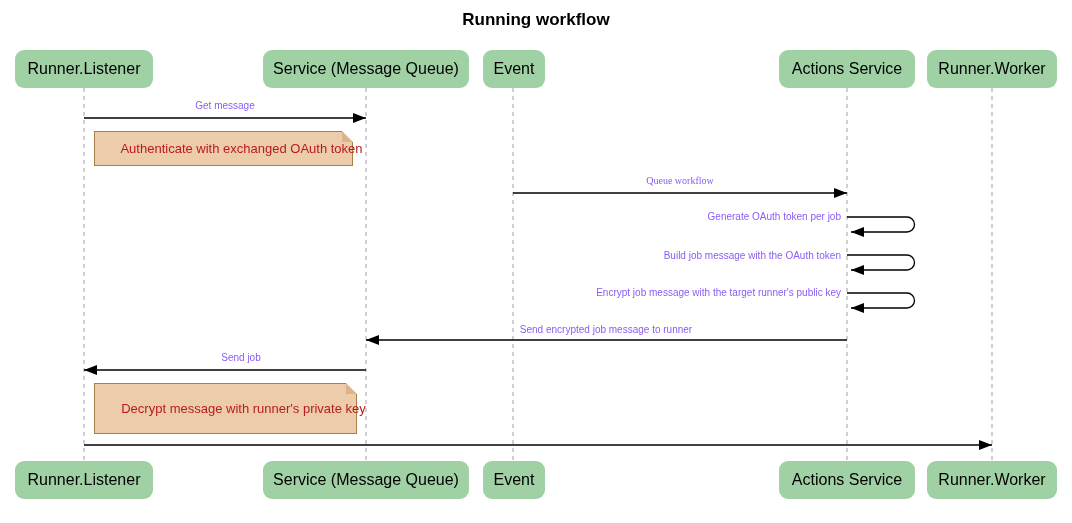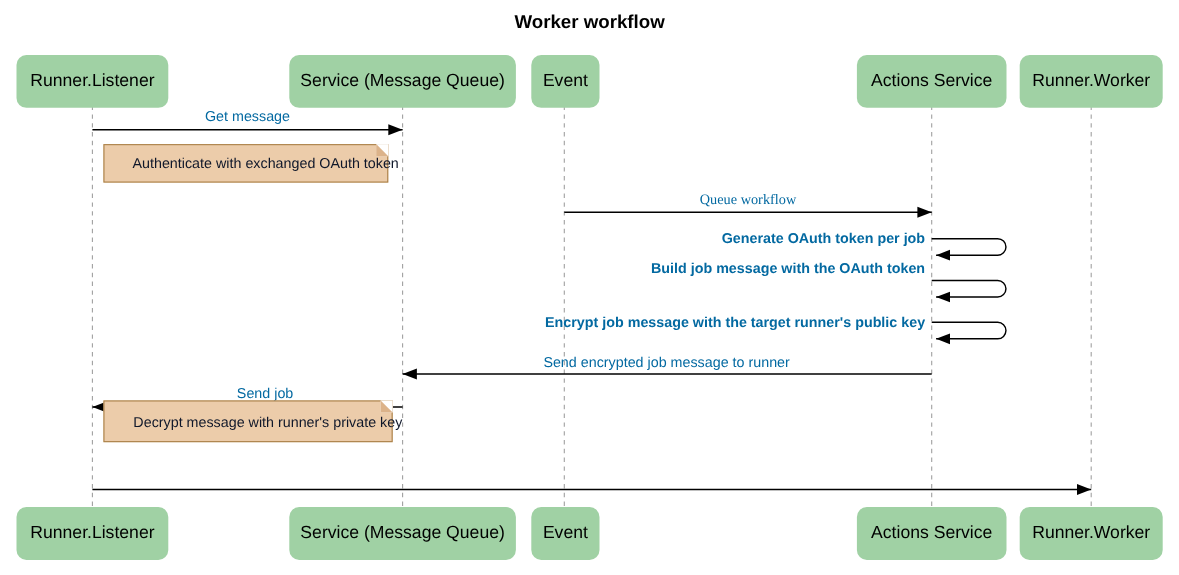--- a/index.html
+++ b/index.html
@@ -20,52 +20,52 @@
   }
   #title{
     position:absolute;top:10px;left:0;width:100%;
     text-align:center;font-size:17px;font-weight:bold;color:#000;
   }
   svg.layer{position:absolute;top:0;left:0;}
   .lifeline{stroke:var(--lifeline);stroke-width:1;stroke-dasharray:4 4;fill:none;}
   .msg-line{stroke:var(--arrow);stroke-width:1.3;fill:none;}
   #arrowhead path{fill:var(--arrow);}
   .actor{
-    position:absolute;height:48px;
+    position:absolute;height:38px;
     background:var(--actor-fill);
     border-radius:9px;
     display:flex;align-items:center;justify-content:center;
     font-size:16px;color:#000;white-space:nowrap;
   }
   .msg-label{
     position:absolute;height:16px;line-height:16px;
-    font-size:13px;color:#0369a1;white-space:nowrap;
+    font-size:10px;color:#8b5cf6;white-space:nowrap;
   }
   .msg-label.center{transform:translateX(-50%);}
-  .msg-label.right{transform:translateX(-100%);font-weight:bold;}
+  .msg-label.right{transform:translateX(-100%);}
   .note{
     position:absolute;box-sizing:border-box;
     background:var(--note-fill);
     border:1px solid var(--note-border);
     display:flex;align-items:center;justify-content:center;
-    font-size:13px;color:#0f172a;white-space:nowrap;padding-left:36px;
+    font-size:13px;color:#b91c1c;white-space:nowrap;padding-left:36px;
   }
   .note::after{
     content:"";position:absolute;top:-1px;right:-1px;
     width:0;height:0;
     border-top:11px solid var(--background);
     border-left:11px solid #dcb38a;
   }
 </style>
 </head>
 <body>
 
 <div id="diagram">
 
-  <div id="title">Worker workflow</div>
+  <div id="title">Running workflow</div>
 
   <svg class="layer" width="1072" height="523">
     <defs>
       <marker id="arrowhead" markerWidth="14" markerHeight="12" refX="13" refY="6" orient="auto" markerUnits="userSpaceOnUse">
         <path d="M0,1 L13,6 L0,11 Z"></path>
       </marker>
     </defs>
 
     <line class="lifeline" x1="84" y1="88" x2="84" y2="461"></line>
     <line class="lifeline" x1="366" y1="88" x2="366" y2="461"></line>
@@ -91,25 +91,25 @@
 
   <div class="actor" style="left:15px;top:461px;width:138px;">Runner.Listener</div>
   <div class="actor" style="left:263px;top:461px;width:206px;">Service (Message Queue)</div>
   <div class="actor" style="left:483px;top:461px;width:62px;">Event</div>
   <div class="actor" style="left:779px;top:461px;width:136px;">Actions Service</div>
   <div class="actor" style="left:927px;top:461px;width:130px;">Runner.Worker</div>
 
   <div class="msg-label center" style="left:225px;top:98px;">Get message</div>
   <div class="msg-label center" style="left:680px;top:173px;font-family:Liberation Serif, serif;">Queue workflow</div>
   <div class="msg-label right" style="left:841px;top:209px;">Generate OAuth token per job</div>
-  <div class="msg-label right" style="left:841px;top:236px;">Build job message with the OAuth token</div>
+  <div class="msg-label right" style="left:841px;top:248px;">Build job message with the OAuth token</div>
   <div class="msg-label right" style="left:841px;top:285px;">Encrypt job message with the target runner's public key</div>
   <div class="msg-label center" style="left:606px;top:322px;">Send encrypted job message to runner</div>
   <div class="msg-label center" style="left:225px;top:350px;margin-left:16px;">Send job</div>
 
   <div class="note" style="left:94px;top:131px;width:259px;height:35px;">
     <span>Authenticate with exchanged OAuth token</span>
   </div>
-  <div class="note" style="left:94px;top:364px;width:263px;height:38px;">
+  <div class="note" style="left:94px;top:383px;width:263px;height:51px;">
     <span>Decrypt message with runner's private key</span>
   </div>
 
 </div>
 
 </body></html>

